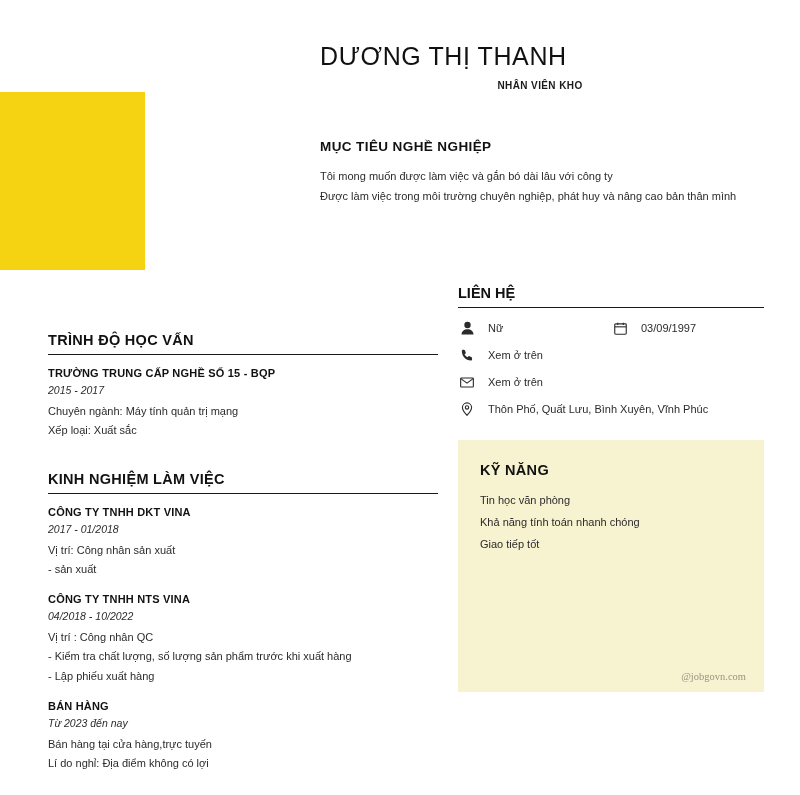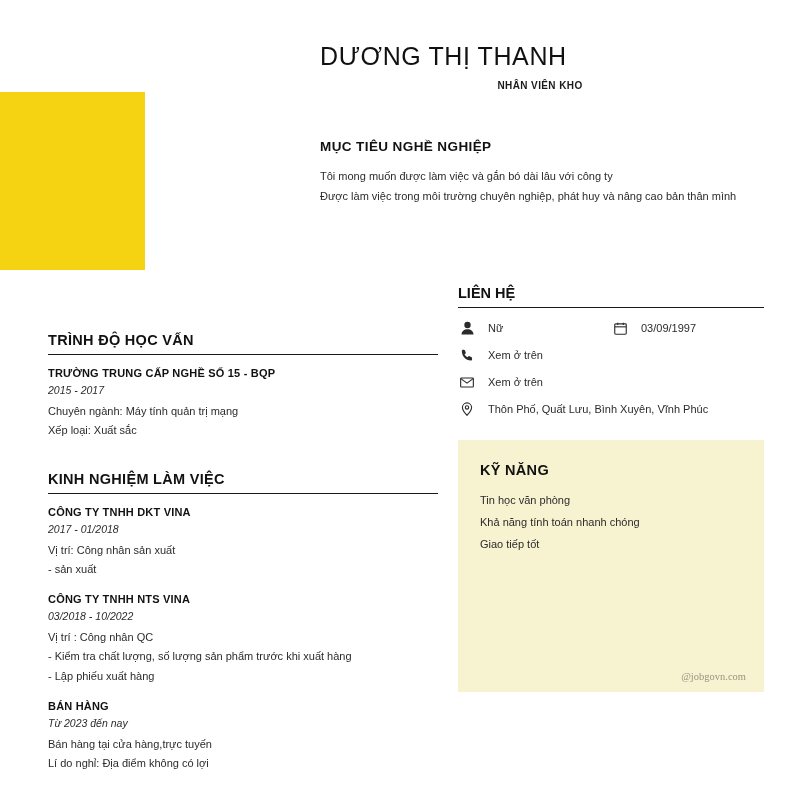--- a/index.html
+++ b/index.html
@@ -316,21 +316,21 @@
 
     <div class="entry">
       <div class="entry-org">CÔNG TY TNHH DKT VINA</div>
       <div class="entry-dates">2017 - 01/2018</div>
       <div class="entry-line">Vị trí: Công nhân sản xuất</div>
       <div class="entry-line">- sản xuất</div>
     </div>
 
     <div class="entry">
       <div class="entry-org">CÔNG TY TNHH NTS VINA</div>
-      <div class="entry-dates">03/2018 - 10/2022</div>
+      <div class="entry-dates">04/2018 - 10/2022</div>
       <div class="entry-line">Vị trí : Công nhân QC</div>
       <div class="entry-line">- Kiểm tra chất lượng, số lượng sản phẩm trước khi xuất hàng</div>
       <div class="entry-line">- Lập phiếu xuất hàng</div>
     </div>
 
     <div class="entry">
       <div class="entry-org">BÁN HÀNG</div>
       <div class="entry-dates">Từ 2023 đến nay</div>
       <div class="entry-line">Bán hàng tại cửa hàng,trực tuyến</div>
       <div class="entry-line">Lí do nghỉ: Địa điểm không có lợi</div>

